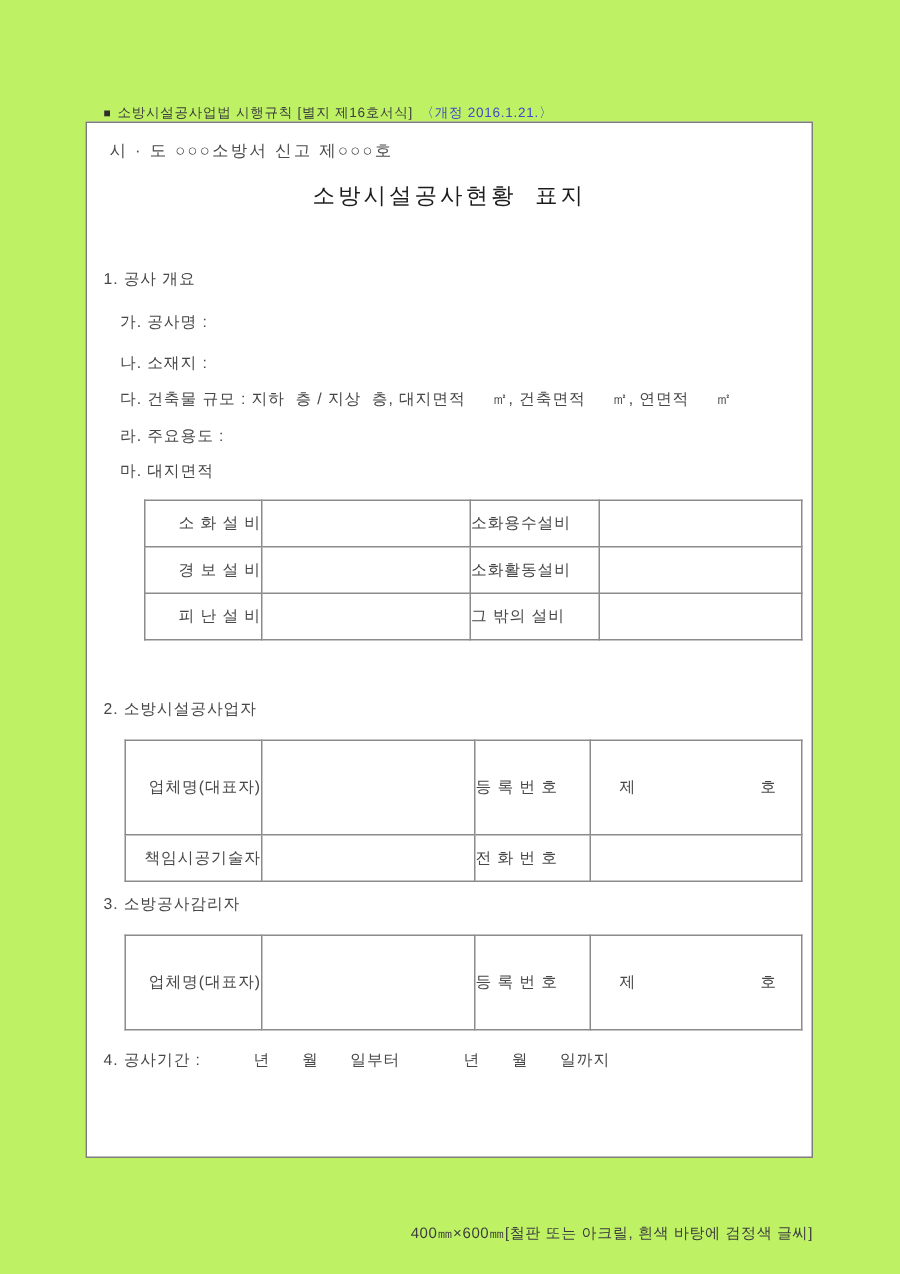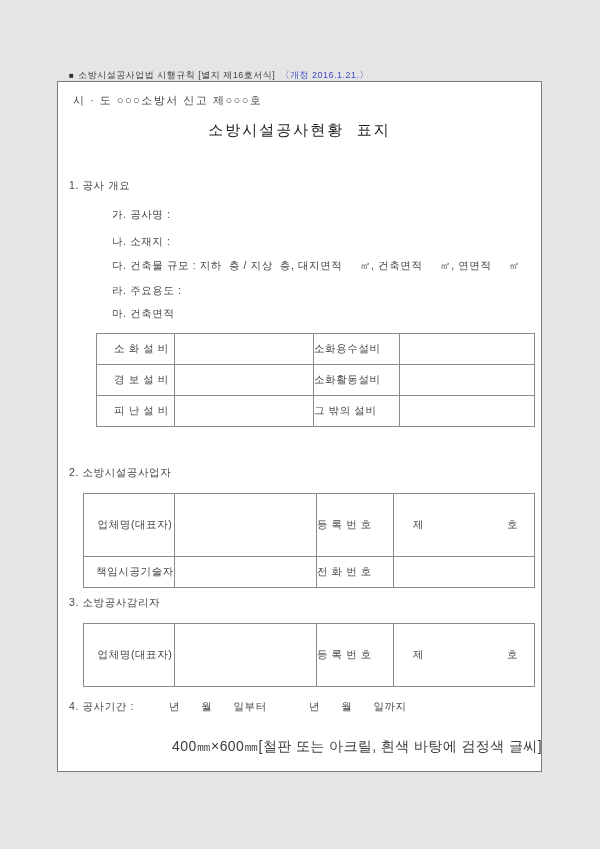--- a/index.html
+++ b/index.html
@@ -2,21 +2,21 @@
 <html><head>
 <meta charset="utf-8">
 <style>
   * { margin:0; padding:0; box-sizing:border-box; }
   html,body { background:#ffffff; }
   body {
     width:600px; height:849px; position:relative;
     font-family:"Liberation Sans","DejaVu Sans",sans-serif;
     color:#3f3f3f;
   }
-  .page { position:absolute; inset:0; background:#e5e5e5; }
+  .page { position:absolute; inset:0; background:#bef264; }
 
   .header-note {
     position:absolute; left:57px; top:59px;
     font-size:9px; letter-spacing:0.5px; white-space:pre;
     color:#3c3c3c;
   }
   .header-note .bullet { font-size:8px; margin-right:4px; color:#2e2e2e; }
   .header-note .revision { color:#3f4bc8; margin-left:5px; }
 
   .main-box {
@@ -29,49 +29,49 @@
     font-size:11px; letter-spacing:1.5px; white-space:pre; color:#4a4a4a;
   }
   .form-title {
     position:absolute; left:0; top:39px; width:100%;
     text-align:center; font-size:15px; font-weight:normal;
     letter-spacing:2px; color:#1c1c1c; white-space:pre;
   }
 
   .line { position:absolute; font-size:10.5px; white-space:pre; color:#474747; letter-spacing:0.6px; }
   .sec-heading { left:11px; }
-  .sub-item   { left:22px;margin-left:32px; }
+  .sub-item   { left:22px; }
 
   table.form-table {
     position:absolute; border-collapse:collapse; table-layout:fixed;
     font-size:10.5px; color:#474747;
   }
   table.form-table td {
     border:1px solid #8b8b8b; height:31px; overflow:hidden;
     letter-spacing:0.6px; white-space:pre;
   }
-  td.lbl   { padding-left:12px; text-align:center; }
+  td.lbl   { padding-left:12px; text-align:right; }
   td.ctr   { }
   td.blank { background:#ffffff; }
   .split   { display:flex; justify-content:space-between; padding:0 16px 0 19px; }
 
   .t-fac  { left:38px; top:251px; width:438px; }
   .t-fac col.c1 { width:78px; }  .t-fac col.c2 { width:139px; }
   .t-fac col.c3 { width:86px; }  .t-fac col.c4 { width:135px; }
 
   .t-co   { left:25px; top:411px; width:451px; }
   .t-sup  { left:25px; top:541px; width:451px; }
   .t-co col.c1, .t-sup col.c1 { width:91px; }
   .t-co col.c2, .t-sup col.c2 { width:142px; }
   .t-co col.c3, .t-sup col.c3 { width:77px; }
   .t-co col.c4, .t-sup col.c4 { width:141px; }
 
   .footer-note {
-    position:absolute; left:57px; top:738px; width:485px;
-    text-align:right; font-size:14px; letter-spacing:0.4px;
+    position:absolute; left:57px; top:815px; width:485px;
+    text-align:right; font-size:10px; letter-spacing:0.4px;
     color:#3c3c3c; white-space:pre;
   }
 </style>
 </head>
 <body>
 
 <div class="page">
 
   <div class="header-note">
     <span class="bullet">■</span><span>소방시설공사업법 시행규칙 [별지 제16호서식]</span><span class="revision">〈개정 2016.1.21.〉</span>
@@ -81,21 +81,21 @@
 
     <div class="doc-number">시 · 도 ○○○소방서 신고 제○○○호</div>
 
     <div class="form-title">소방시설공사현황  표지</div>
 
     <div class="line sec-heading" style="top:97px">1. 공사 개요</div>
     <div class="line sub-item" style="top:126px">가. 공사명 :</div>
     <div class="line sub-item" style="top:153px">나. 소재지 :</div>
     <div class="line sub-item" style="top:177px">다. 건축물 규모 : 지하  층 / 지상  층, 대지면적     ㎡, 건축면적     ㎡, 연면적     ㎡</div>
     <div class="line sub-item" style="top:202px">라. 주요용도 :</div>
-    <div class="line sub-item" style="top:225px">마. 건축면적</div>
+    <div class="line sub-item" style="top:225px">마. 대지면적</div>
 
     <table class="form-table t-fac">
       <colgroup>
           <col class="c1">
           <col class="c2">
           <col class="c3">
           <col class="c4">
         </colgroup>
       <tbody>
           <tr>

